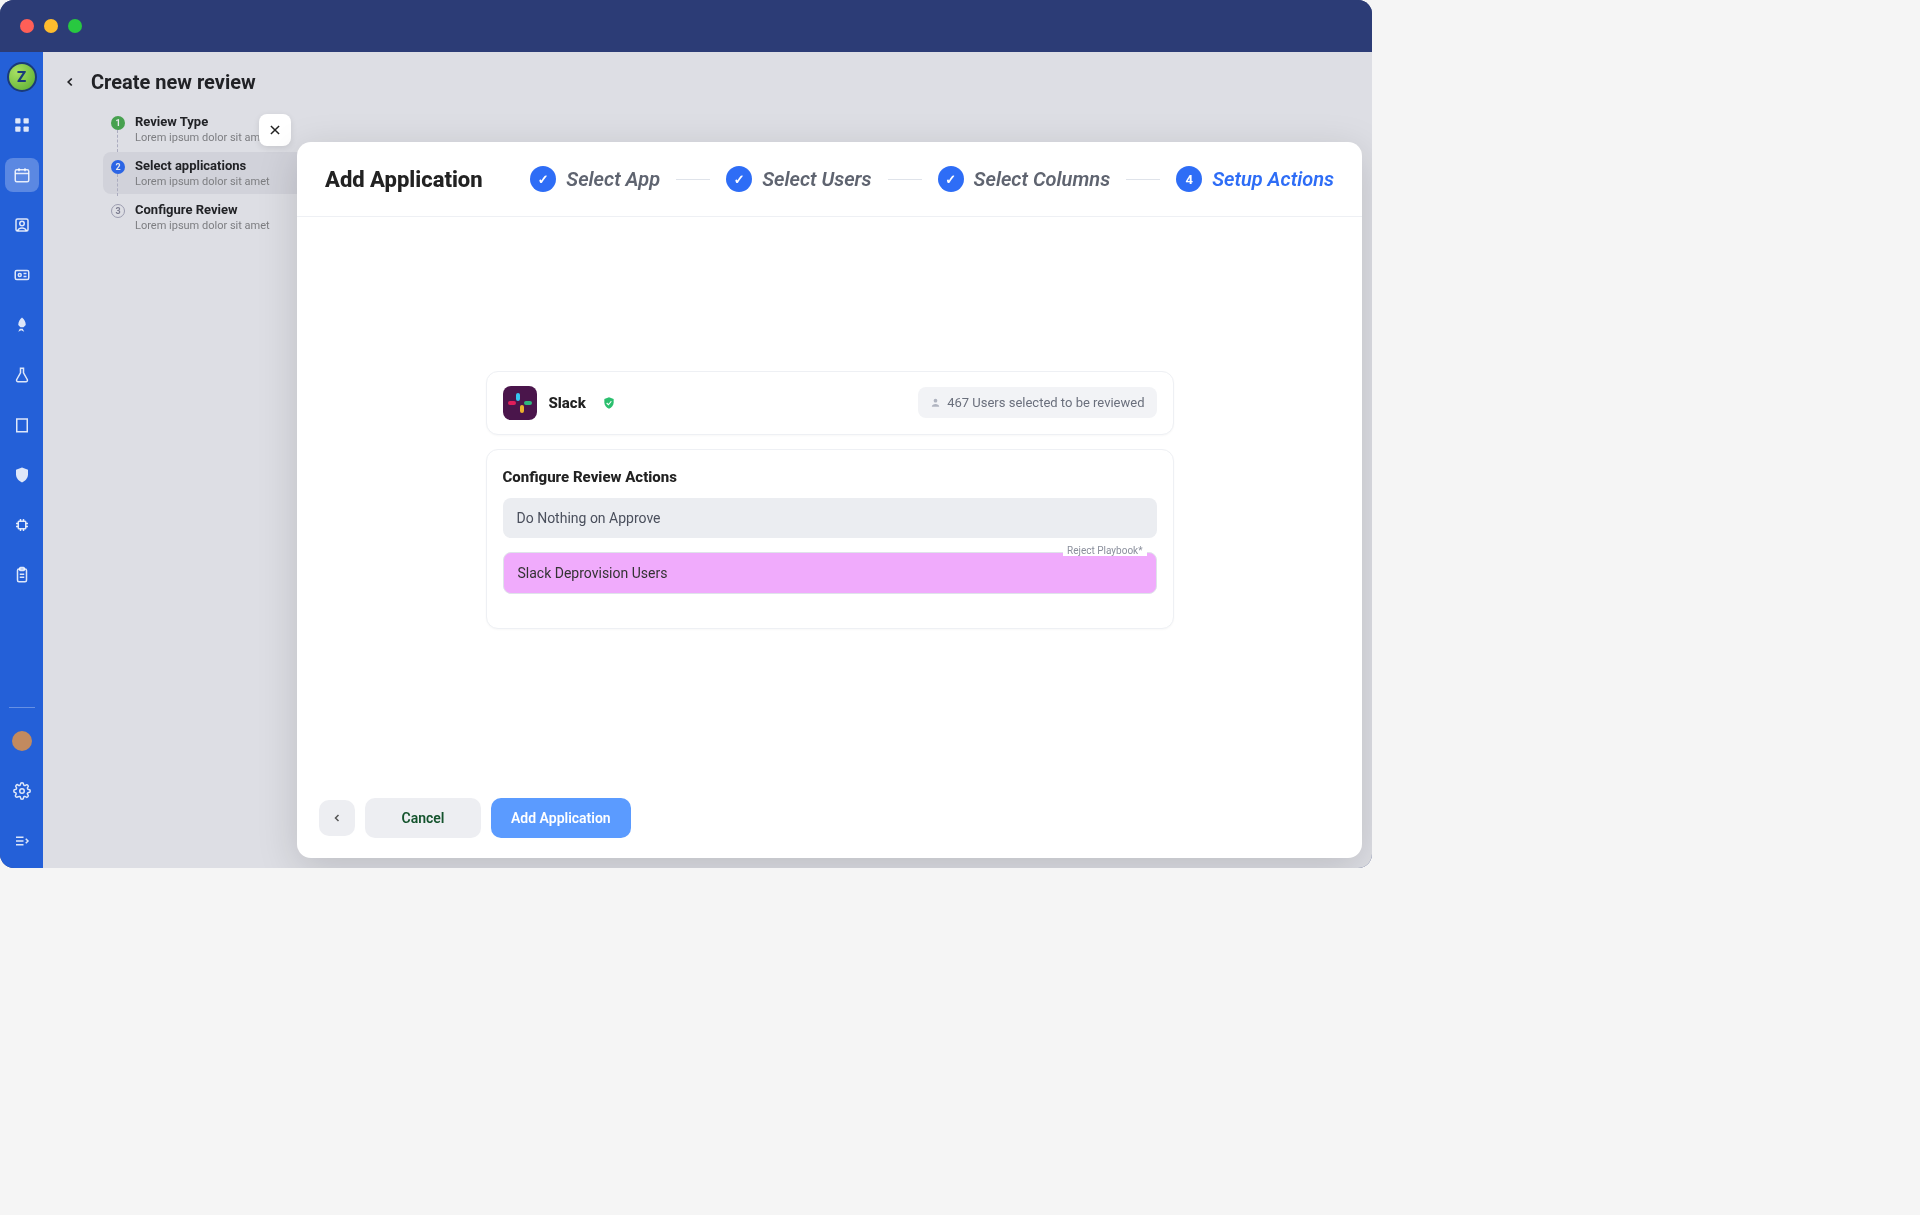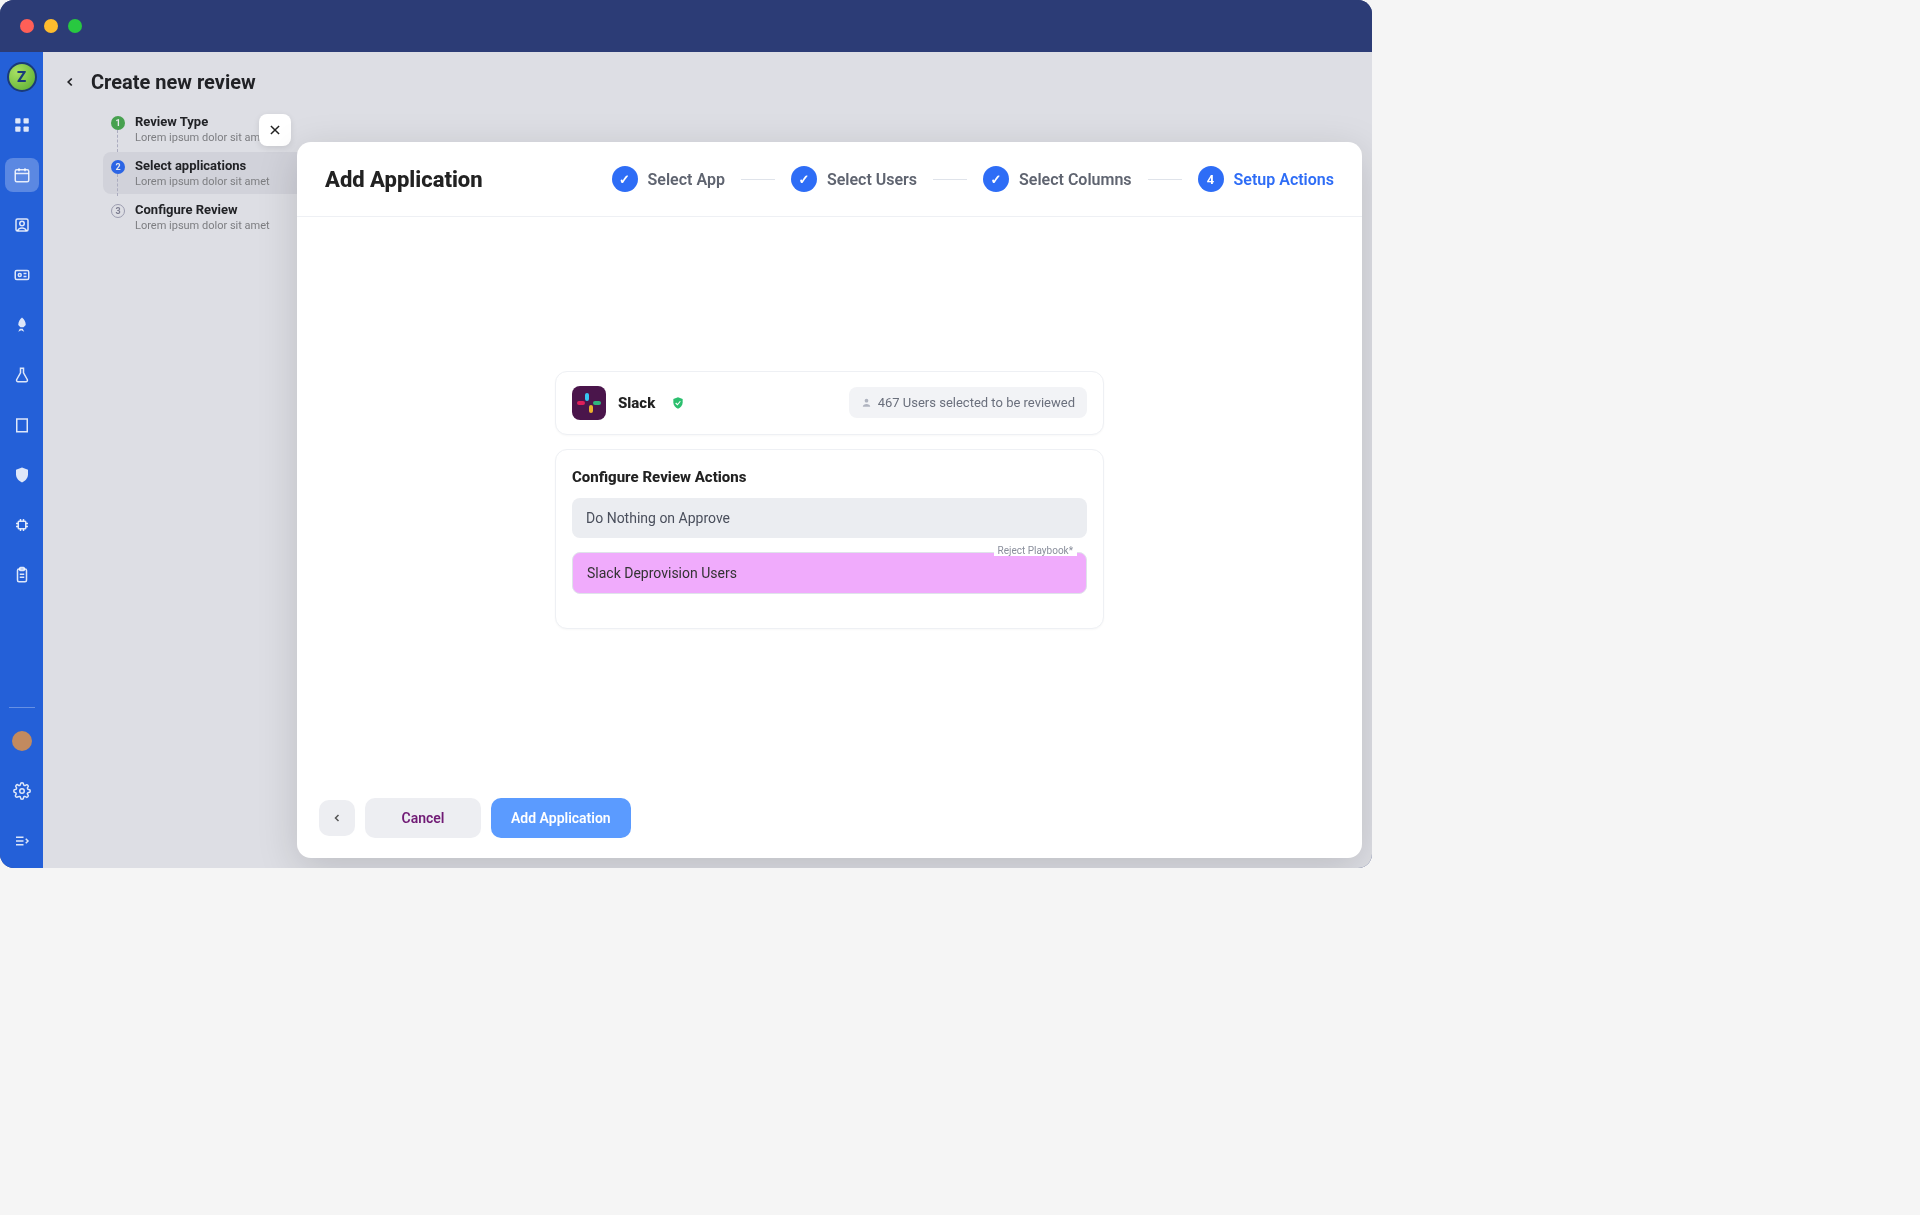--- a/index.html
+++ b/index.html
@@ -41,26 +41,26 @@
 
 .overlay { position:absolute; inset:0; background:rgba(30,40,80,0.10); }
 .modal { position:absolute; top:62px; left:254px; right:10px; bottom:10px; background:#fff; border-radius:14px; display:flex; flex-direction:column; box-shadow:0 10px 40px rgba(0,0,0,0.15);margin-top:28px; }
 .modal-close { position:absolute; top:62px; left:216px; width:32px; height:32px; background:#fff; border-radius:8px; display:flex; align-items:center; justify-content:center; font-size:18px; color:#222; box-shadow:0 2px 6px rgba(0,0,0,0.1); cursor:pointer; }
 
 .modal-header { display:flex; align-items:center; padding:24px 28px; border-bottom:1px solid #eef0f4; }
 .modal-title { font-size:22px; font-weight:800; color:#222; }
 .stepper { margin-left:auto; display:flex; align-items:center; gap:16px; }
 .step { display:flex; align-items:center; gap:10px; }
 .step-dot { width:26px; height:26px; border-radius:50%; background:#2e6df6; color:#fff; display:flex; align-items:center; justify-content:center; font-size:13px; font-weight:700; }
-.step-label { font-size:16px; font-weight:600; color:#5f6470; }
+.step-label { font-size:20px; font-weight:600; color:#5f6470;font-style:italic; }
 .step-label.active { color:#2e6df6; }
 .step-conn { width:34px; height:1px; background:#dfe3ea; }
 
 .modal-body { flex:1; overflow:auto; display:flex; align-items:center; justify-content:center; }
-.content-stack { width:549px; }
+.content-stack { width:688px; }
 
 .app-card { background:#fff; border:1px solid #eef0f4; border-radius:12px; padding:14px 16px; display:flex; align-items:center; gap:12px; box-shadow:0 1px 2px rgba(0,0,0,0.03); margin-bottom:14px; }
 .slack-icon { width:34px; height:34px; background:#4a154b; border-radius:8px; display:flex; align-items:center; justify-content:center; position:relative; }
 .slack-glyph { width:20px; height:20px; position:relative; }
 .slack-glyph::before, .slack-glyph::after { content:""; position:absolute; }
 .slack-glyph span { position:absolute; width:4px; height:8px; border-radius:2px; }
 .sg1{background:#36c5f0;top:0;left:6px;} .sg2{background:#2eb67d;top:6px;right:0;transform:rotate(90deg);} .sg3{background:#ecb22e;bottom:0;right:6px;} .sg4{background:#e01e5a;bottom:6px;left:0;transform:rotate(90deg);}
 .app-name { font-weight:800; font-size:15px; color:#222; }
 .shield { color:#2bbf6e; font-size:13px; margin-left:4px;}
 .user-pill { margin-left:auto; background:#f2f3f6; color:#6a6f7c; font-size:13px; padding:8px 12px; border-radius:8px; display:flex; align-items:center; gap:6px; }
@@ -71,21 +71,21 @@
 .field-readonly { background:#ebedf1; color:#4a4f5c; font-size:14px; padding:12px 14px; border-radius:8px; margin-bottom:14px; }
 .field-group { position:relative; margin-bottom:14px; }
 .field-legend { position:absolute; right:10px; top:-7px; background:#fff; padding:0 4px; font-size:10px; color:#8a8f9c; }
 .field-input { width:100%; border:1px solid #dfe3ea; border-radius:8px; padding:12px 14px; font-size:14px; color:#333; background:#f0abfc; }
 .field-input.focus { border-color:#2e6df6; }
 .field-chevron { position:absolute; right:12px; top:50%; transform:translateY(-50%); font-size:10px; color:#555; pointer-events:none; }
 
 .modal-footer { padding:16px 22px 20px; display:flex; align-items:center; gap:10px; }
 .btn { border:none; border-radius:10px; padding:12px 20px; font-size:14px; font-weight:600; cursor:pointer; display:flex; align-items:center; justify-content:center; }
 .btn-back { background:#edeef2; color:#555; width:36px; padding:12px 0; }
-.btn-cancel { background:#edeef2; color:#701a75; width:116px; }
+.btn-cancel { background:#edeef2; color:#14532d; width:116px; }
 .btn-primary { background:#5b9bff; color:#fff; }
 
 svg { display:block; }
 </style>
 </head>
 <body>
 
 <div class="window">
   <div class="titlebar">
     <div class="tl-dot tl-red"></div>

